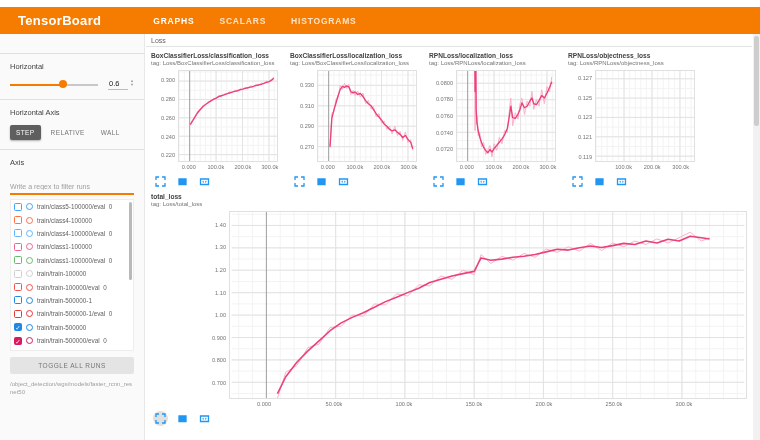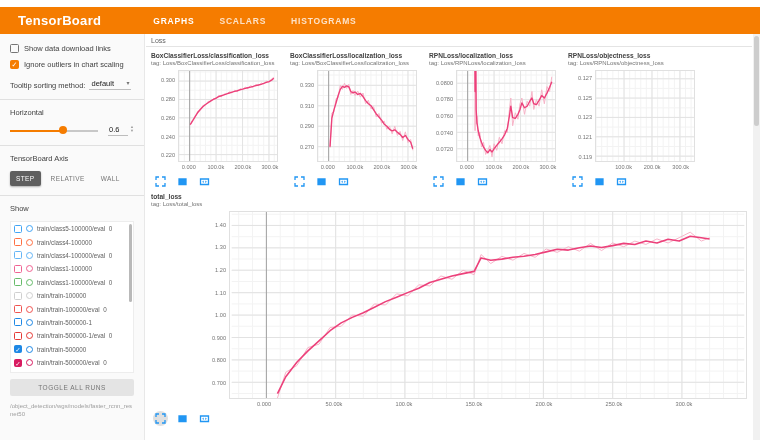--- a/index.html
+++ b/index.html
@@ -103,67 +103,51 @@
   <div class="header">
     <div class="logo">TensorBoard</div>
     <div class="tabs">
         <div class="tab active">GRAPHS</div>
         <div class="tab">SCALARS</div>
         <div class="tab">HISTOGRAMS</div>
       </div>
   </div>
 
   <div class="sidebar">
-    <div id="chk-container">
-        <div class="chk-row">
-          <span class="chk"></span>
-          <span class="chk-label">Show data download links</span>
-        </div>
-        <div class="chk-row">
-          <span class="chk on">✓</span>
-          <span class="chk-label">Ignore outliers in chart scaling</span>
-        </div>
-      </div>
-
-    <div class="tooltip-row">
-      <span>Tooltip sorting method:</span>
-      <span class="dd">
-        <span>default</span>
-        <span class="caret">▾</span>
-      </span>
-    </div>
+
 
     <div class="divider"></div>
 
     <div class="sec-label">Horizontal</div>
     <div class="slider-row">
       <div class="slider">
         <div class="track"></div>
         <div class="fill" id="slider-fill" style="width: 60%;"></div>
         <div class="knob" id="slider-knob" style="left: 60%;"></div>
       </div>
       <span class="sm-val">0.6</span>
       <span class="spin">
           <span>▲</span>
           <span>▼</span>
         </span>
     </div>
 
     <div class="divider"></div>
 
-    <div class="sec-label">TensorBoard Axis</div>
+    <div class="sec-label">Horizontal Axis</div>
     <div class="axis-btns" id="axis-btns">
         <button class="ax-btn active">STEP</button>
         <button class="ax-btn">RELATIVE</button>
         <button class="ax-btn">WALL</button>
       </div>
 
     <div class="divider"></div>
 
-    <div class="sec-label">Show</div>
+    <div class="sec-label">Axis</div>
+    <input class="filter-input" placeholder="Write a regex to filter runs" style="">
     <div class="runs-list" id="runs-list">
       <div class="list-scroll"></div>
     <div class="run-row">
           <span class="run-chk" style="border: 1.5px solid rgb(66, 165, 245);"></span>
           <span class="run-circ" style="border: 1.5px solid rgb(66, 165, 245);"></span>
           <span class="run-name">train/class5-100000/eval_0</span>
         </div>
         <div class="run-row">
           <span class="run-chk" style="border: 1.5px solid rgb(255, 112, 67);"></span>
           <span class="run-circ" style="border: 1.5px solid rgb(255, 112, 67);"></span>

